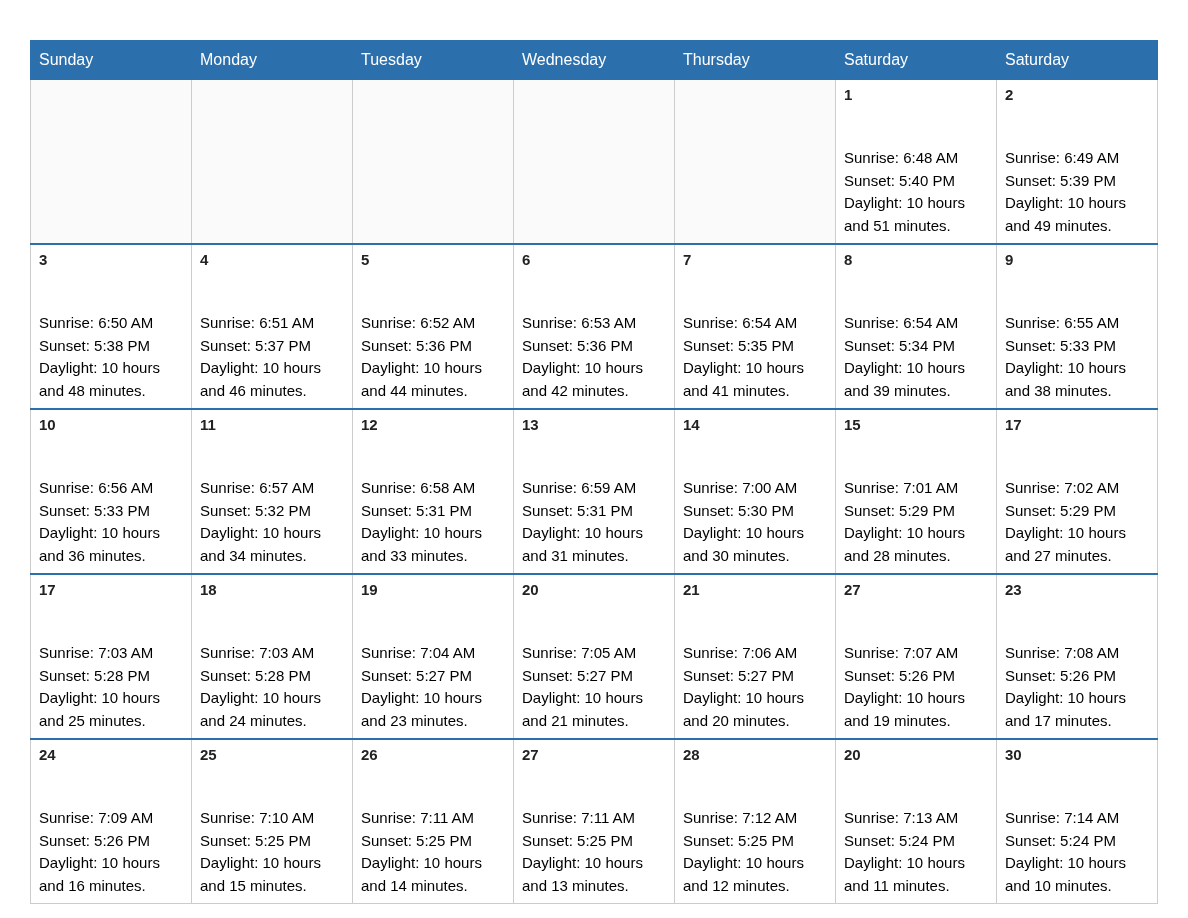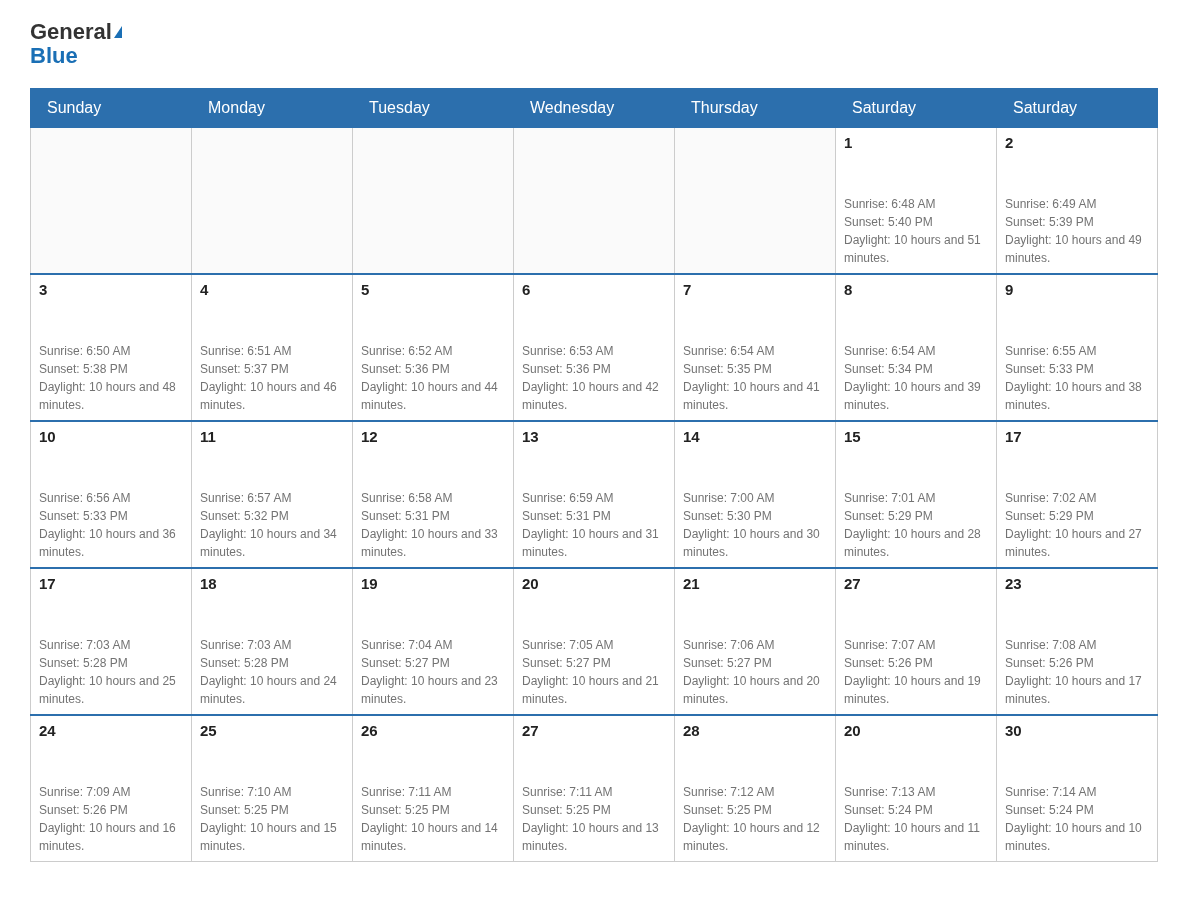--- a/index.html
+++ b/index.html
@@ -63,65 +63,56 @@
     .calendar {
       width: 100%;
       border-collapse: collapse;
       border: 1px solid #999;
     }
     .calendar th {
       background-color: #2c6fad;
       color: #fff;
       font-size: 16px;
       font-weight: normal;
-      padding: 10px 16px;
+      padding: 10px 8px;
       text-align: left;
       border: 1px solid #2c6fad;
     }
     .calendar td {
       vertical-align: top;
       padding: 6px 8px;
       border: 1px solid #ccc;
       width: 14.28%;
       min-height: 100px;
       font-size: 12.5px;
       color: #333;
     }
     .day-num {
       font-size: 15px;
       font-weight: bold;
       color: #222;
       margin-bottom: 3px;
     }
     .day-info {
-      font-size: 12px;
-      color: #737373;
+      font-size: 15px;
+      color: #000000;
       line-height: 1.5;
       margin-top: 44px;
     }
     .empty-cell {
       background: #fafafa;
     }
     .row-divider {
       border-top: 2px solid #2c6fad !important;
     }
   </style>
 </head>
 <body>
 
 <div class="header">
-  <div class="logo">
-    <div class="logo-line1">
-      <span class="logo-general">General</span>
-      <span class="logo-triangle"></span>
-    </div>
-    <div>
-      <span class="logo-blue">Blue</span>
-    </div>
-  </div>
   <div class="title-area">
   </div>
 </div>
 
 <table class="calendar">
   <thead>
     <tr>
     <th>Sunday</th>
         <th>Monday</th>
         <th>Tuesday</th>

